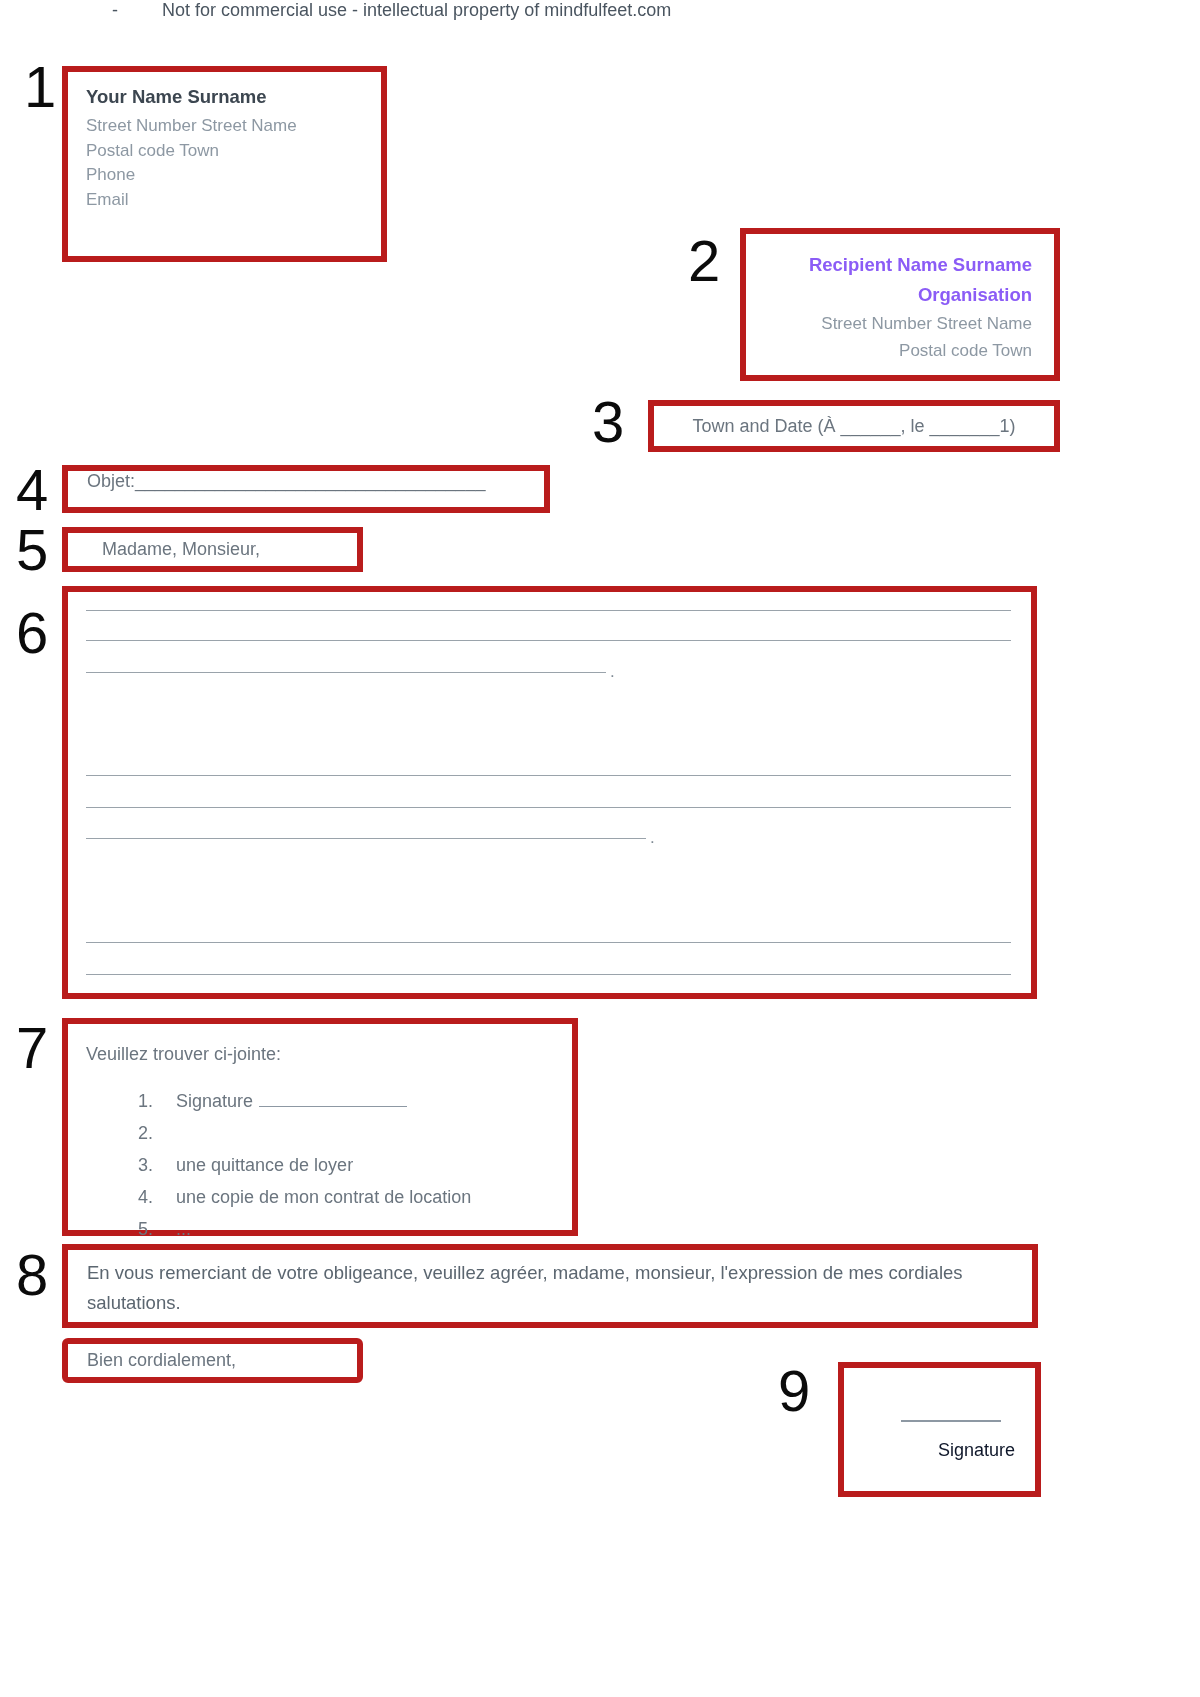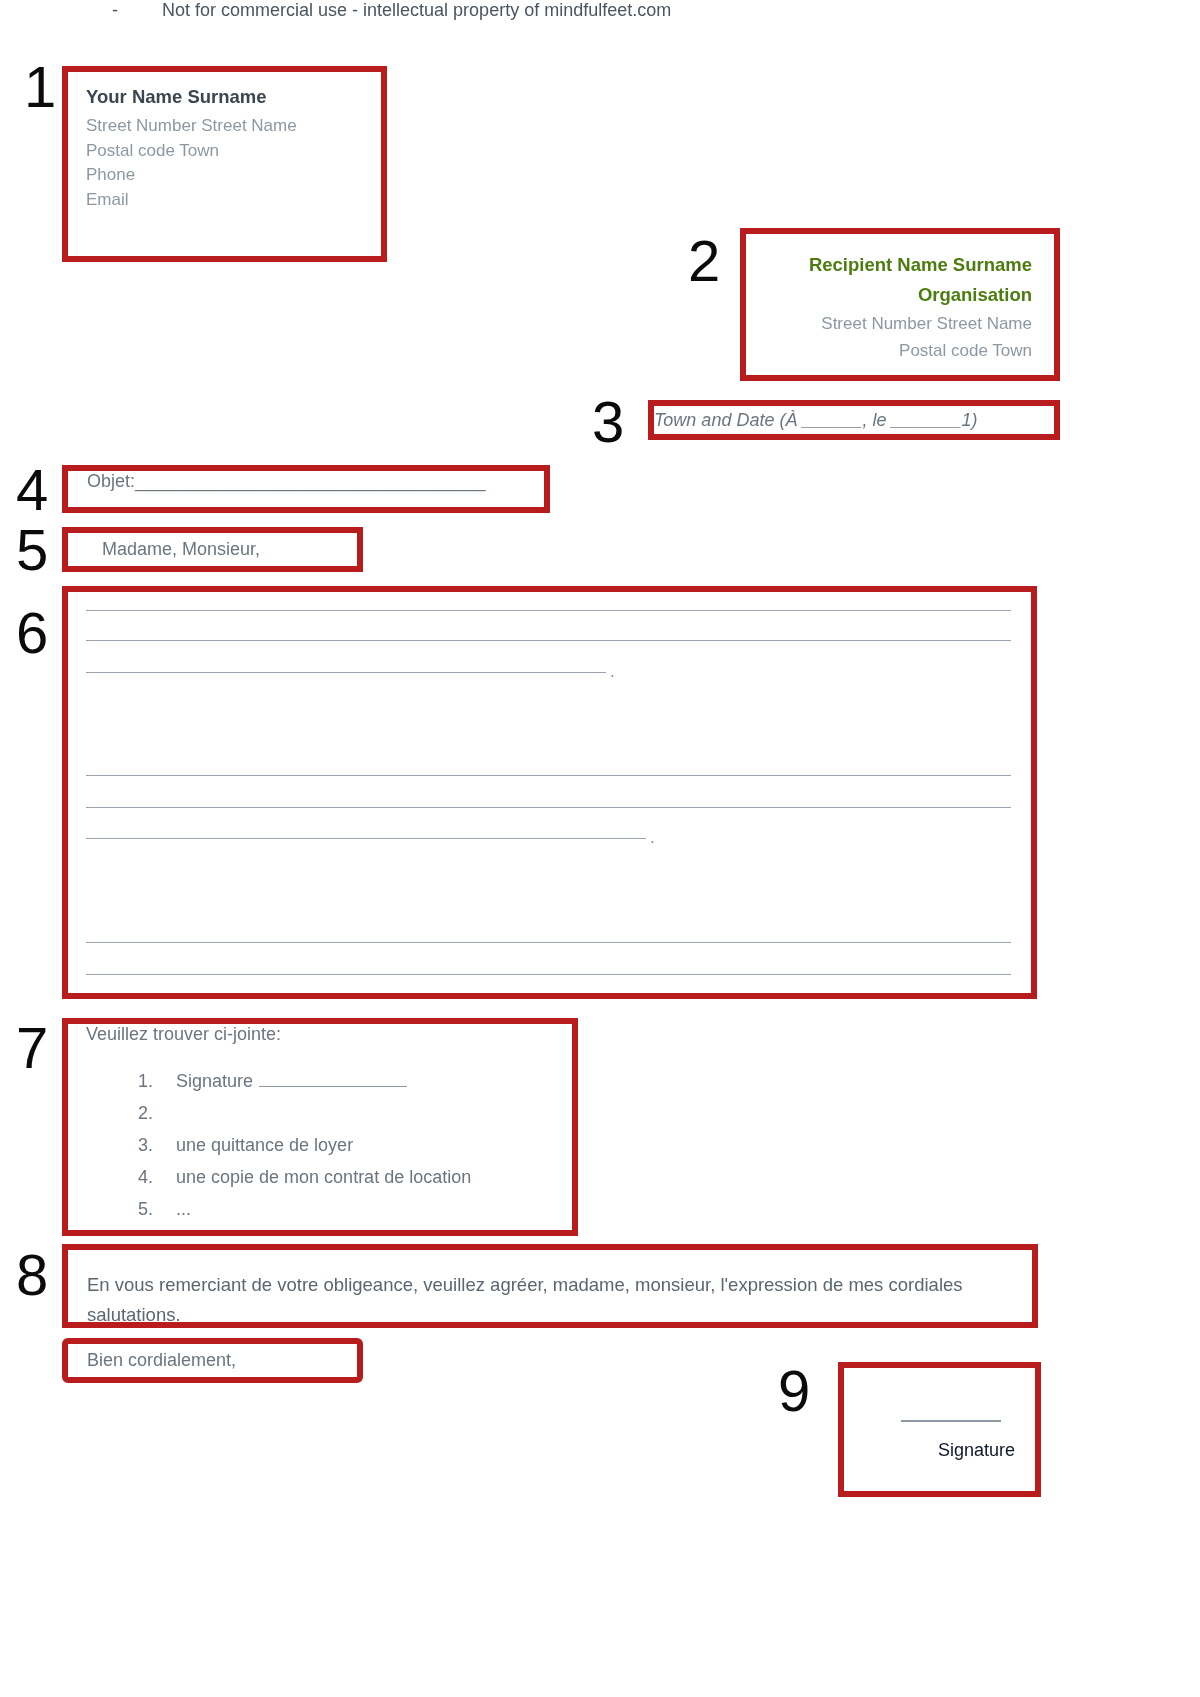--- a/index.html
+++ b/index.html
@@ -72,39 +72,39 @@
   #recipient-box {
     left: 740px;
     top: 228px;
     width: 320px;
     height: 153px;
     padding: 16px 22px 0 14px;
     text-align: right;
   }
   #recipient-box .strong {
     font-weight: bold;
-    color: #4d7c0f;
+    color: #8b5cf6;
     font-size: 18.5px;
     line-height: 30px;
   }
   #recipient-box .line {
     color: #8d98a3;
     font-size: 17px;
     line-height: 27px;
   }
 
   
   #date-box {
     left: 648px;
     top: 400px;
     width: 412px;
-    height: 40px;
+    height: 52px;
     display: flex;
     align-items: center;
-    font-style: italic;
+    justify-content: center;
   }
   #date-box .txt {
     font-size: 18px;
     color: #6b757f;
     white-space: nowrap;
   }
 
   
   #objet-box {
     left: 62px;
@@ -162,21 +162,21 @@
     color: #7f8a94;
     line-height: 0;
   }
 
   
   #attach-box {
     left: 62px;
     top: 1018px;
     width: 516px;
     height: 218px;
-    padding: 0 0 0 18px;
+    padding: 20px 0 0 18px;
   }
   #attach-box .intro {
     font-size: 18px;
     color: #6b757f;
     margin-bottom: 20px;
   }
   #attach-box ol {
     margin: 0;
     padding: 0 0 0 52px;
     list-style: none;
@@ -199,21 +199,21 @@
     margin-left: 6px;
     height: 13px;
   }
 
   
   #closing-box {
     left: 62px;
     top: 1244px;
     width: 976px;
     height: 84px;
-    padding: 20px 20px 0 19px;
+    padding: 8px 20px 0 19px;
   }
   #closing-box .txt {
     font-size: 18.5px;
     color: #5b6670;
     line-height: 30px;
   }
 
   
   #signoff-box {
     left: 62px;

